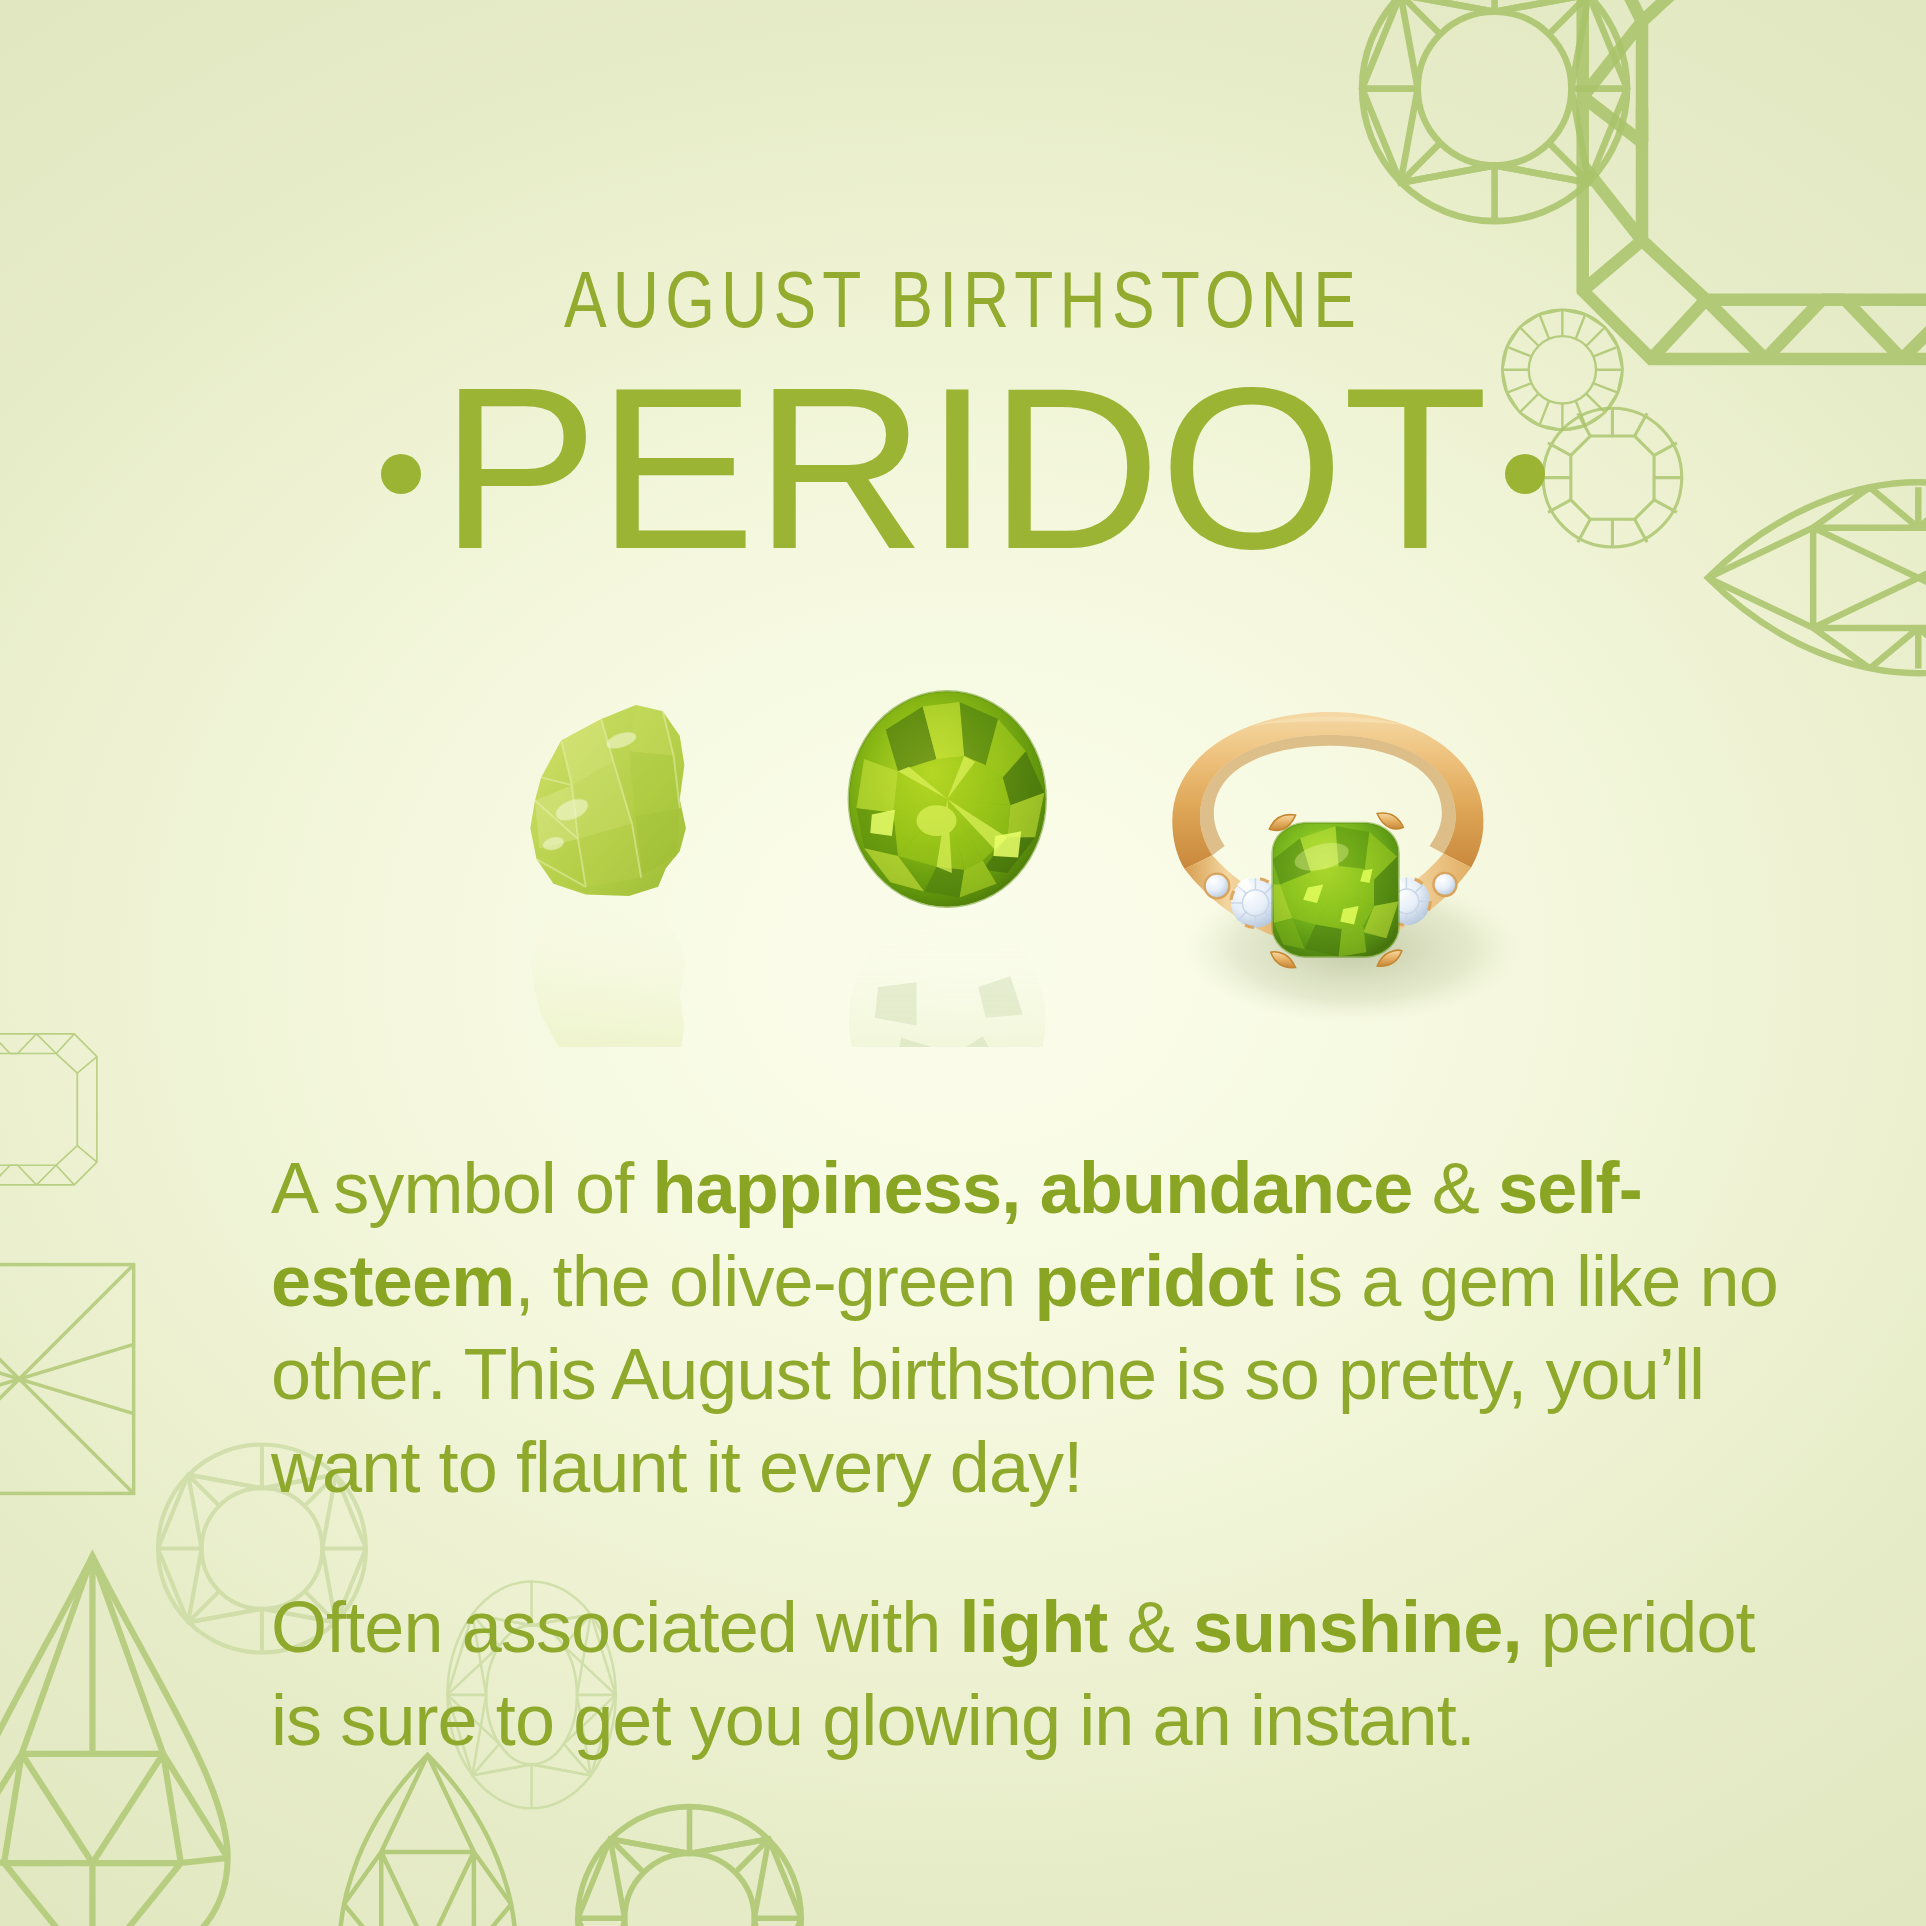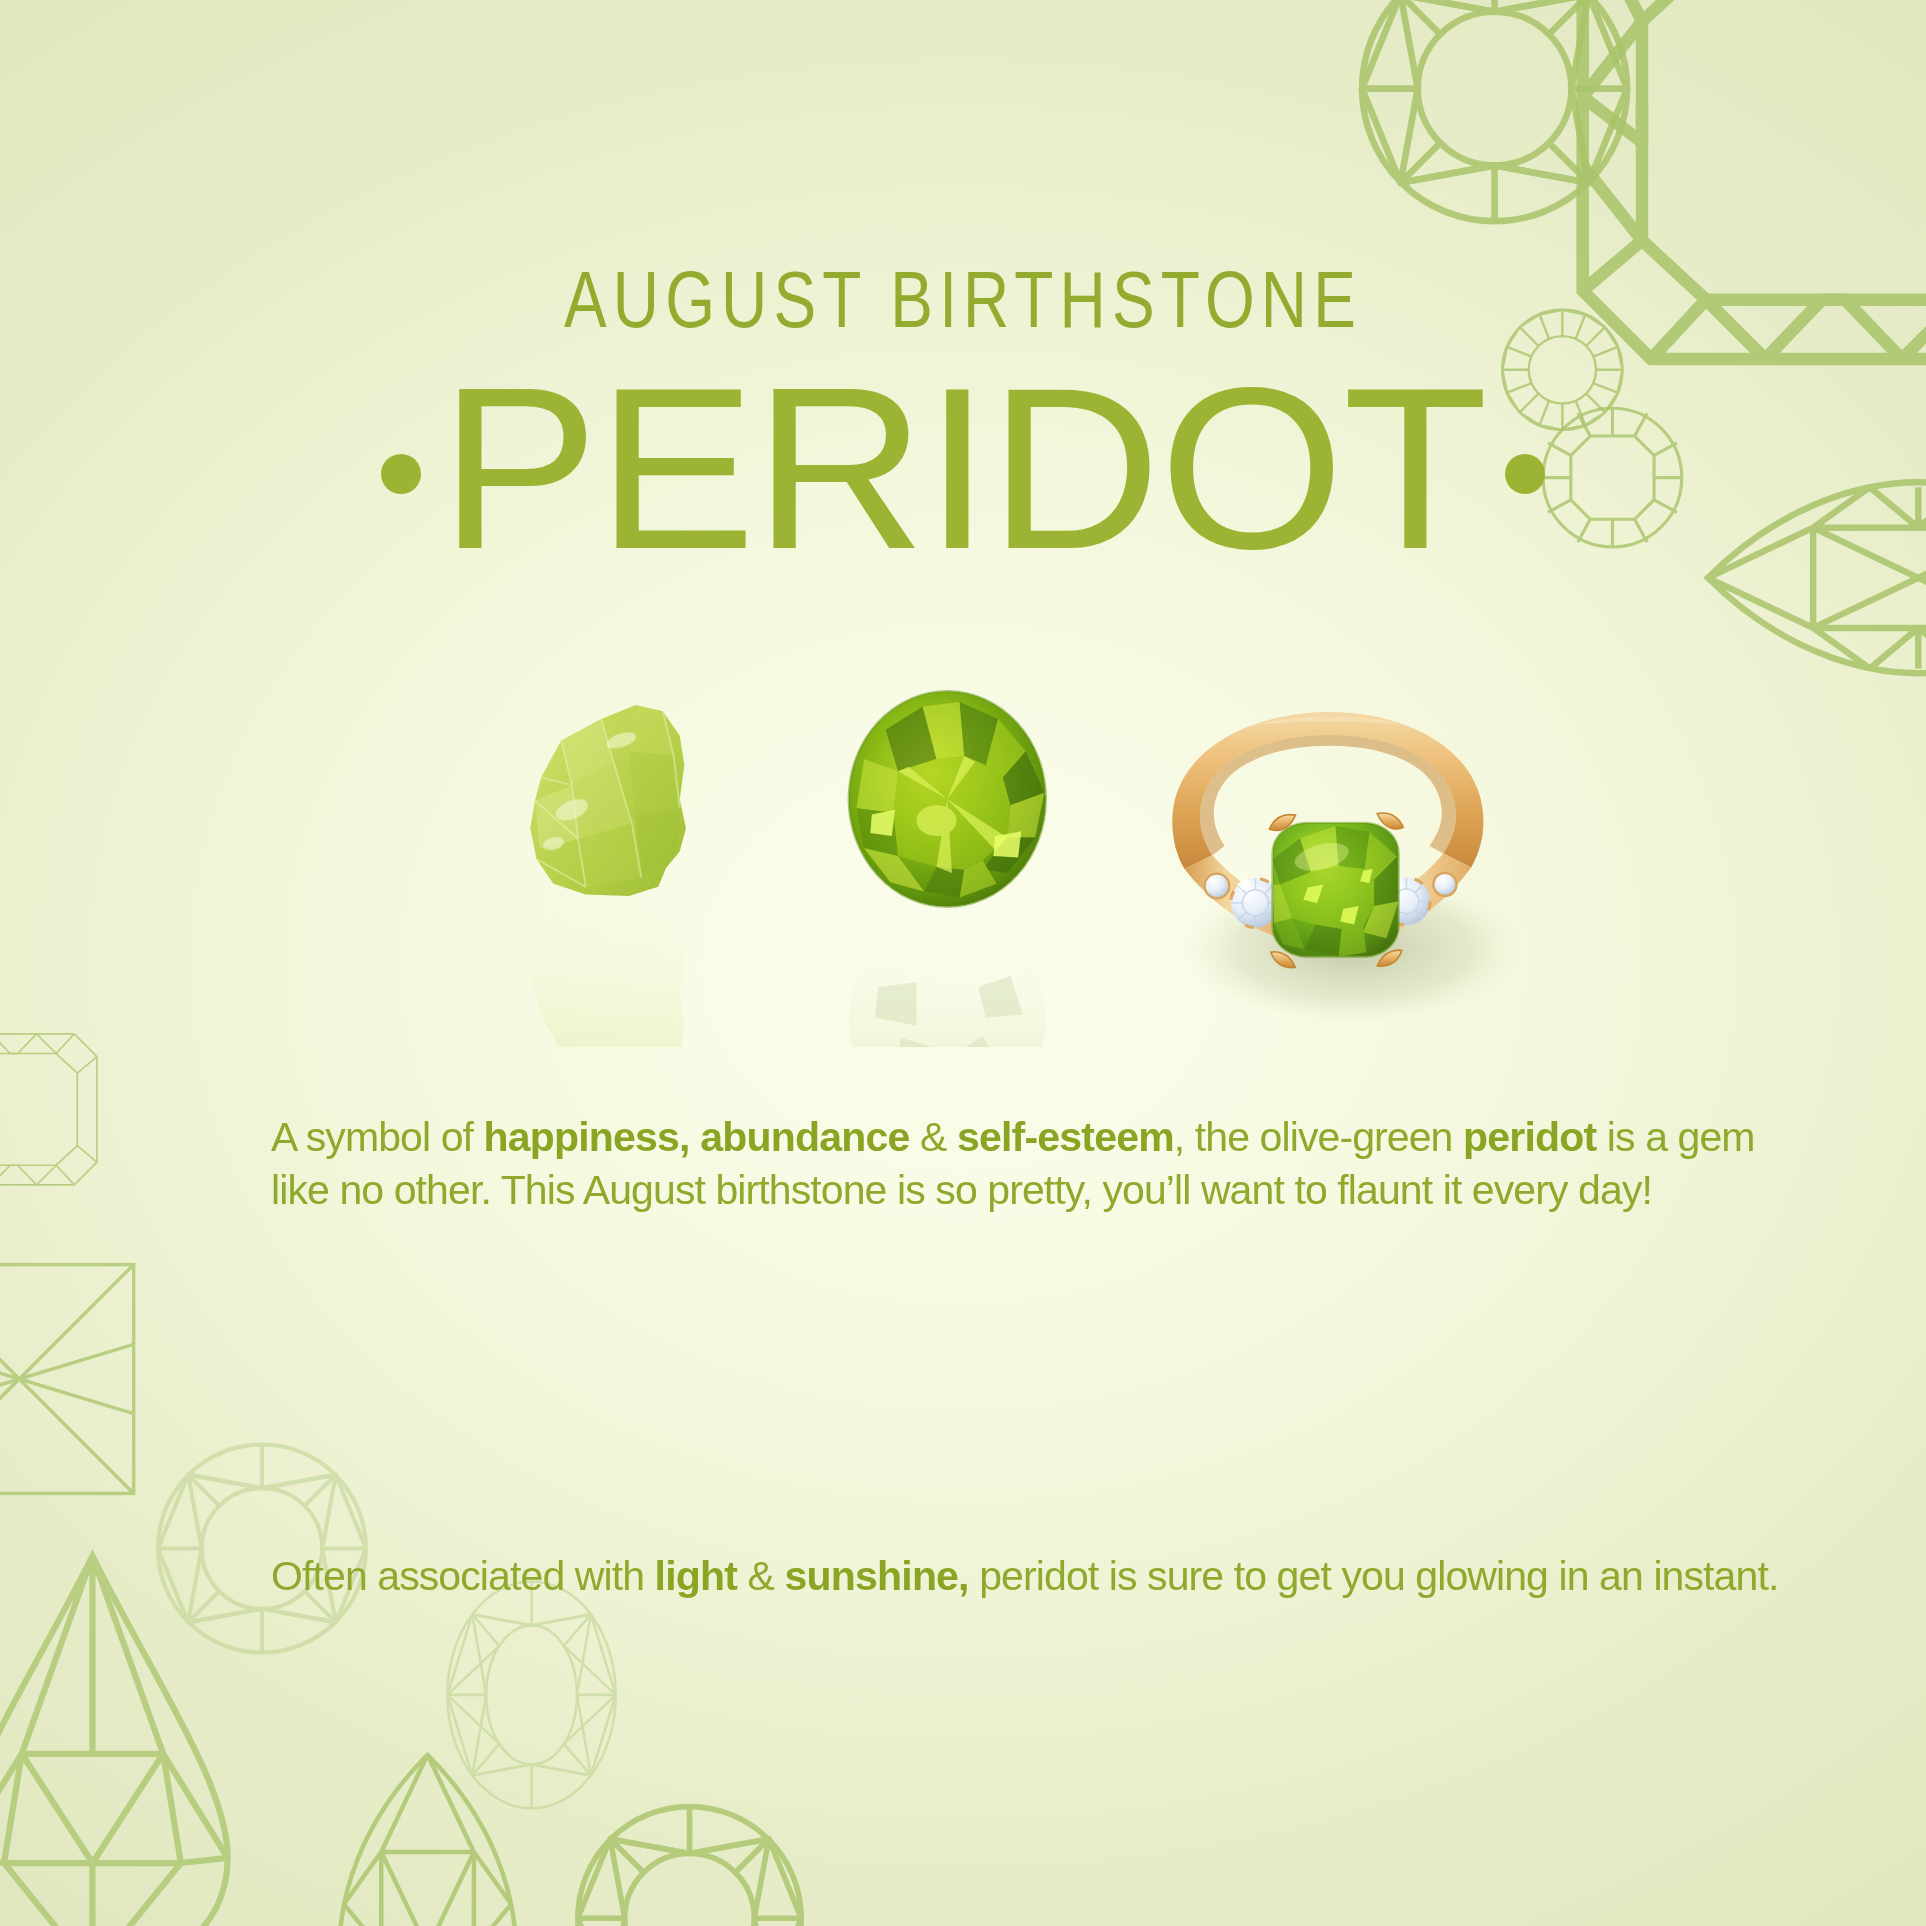--- a/index.html
+++ b/index.html
@@ -50,21 +50,21 @@
 
   
   #gemrow{position:absolute;left:0;top:693px;width:1926px;height:354px;}
   .gemstage{position:absolute;}
 
   
   .copy{
     position:absolute;left:271px;width:1541px;
     color:#8fa92d;
     font-family:"Liberation Sans", sans-serif;
-    font-size:41px;line-height:1.29;
+    font-size:72px;line-height:1.29;
     letter-spacing:-0.9px;
     font-weight:400;
   }
   .copy b{font-weight:700;color:#8aa524;letter-spacing:-0.8px;}
   #para1{top:1070px;}
   #para2{top:1509px;}
 </style>
 </head>
 <body>
 

